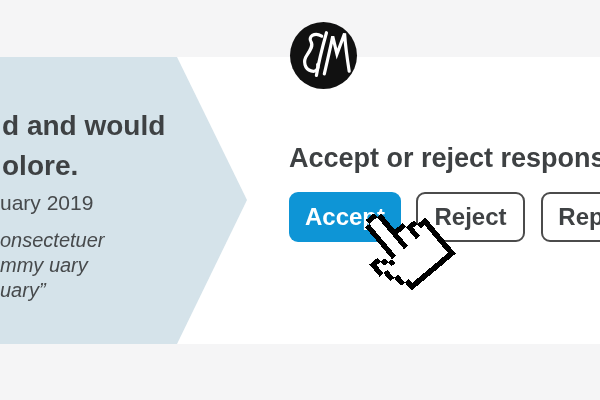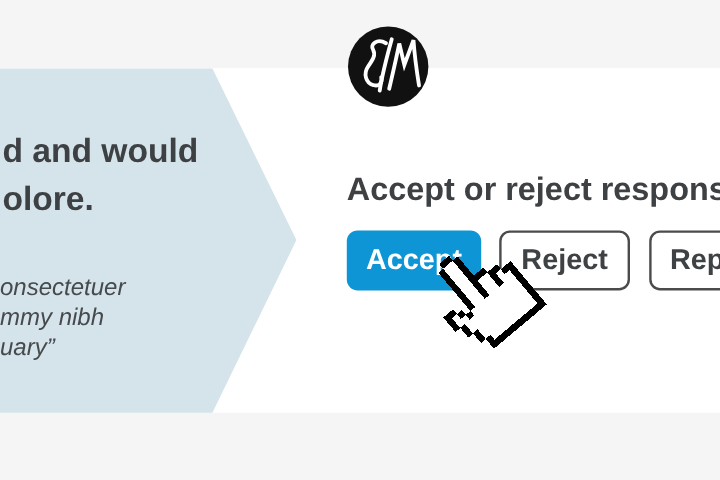--- a/index.html
+++ b/index.html
@@ -50,23 +50,24 @@
 
 <svg class="arrow-svg" width="600" height="400">
   <polygon points="0,57 177,57 247,200 177,344 0,344" fill="var(--arrow-blue,#d5e3ea)"></polygon>
 </svg>
 
 <div class="testimonial">
   <div class="t-heading">
     <div>d and would</div>
     <div>olore.</div>
   </div>
+  <div class="t-date">uary 2019</div>
   <div class="t-quote">
     <div>onsectetuer</div>
-    <div>mmy nibh</div>
+    <div>mmy uary</div>
     <div>uary”</div>
   </div>
 </div>
 
 <div class="logo">
   <span class="sr-only">GM</span>
   <svg width="67" height="67" viewBox="0 0 67 67">
     <g fill="none" stroke="#ffffff" stroke-width="3.2" stroke-linecap="round" transform="rotate(-4 33 33)">
       <path d="M33 14 C26 9 19 14 22 19 C24 23 21 27 17 32 C12 38 14 46 20 48 C25 50 28 46 27 42"></path>
       <path d="M38 11 C33 25 28 40 25 53"></path>

